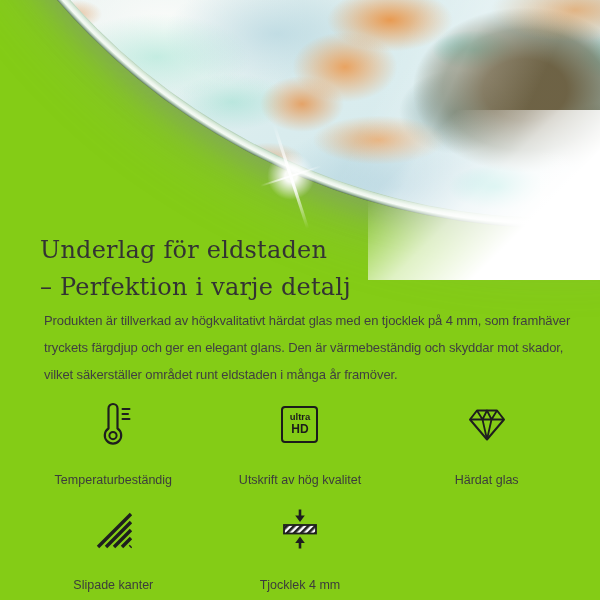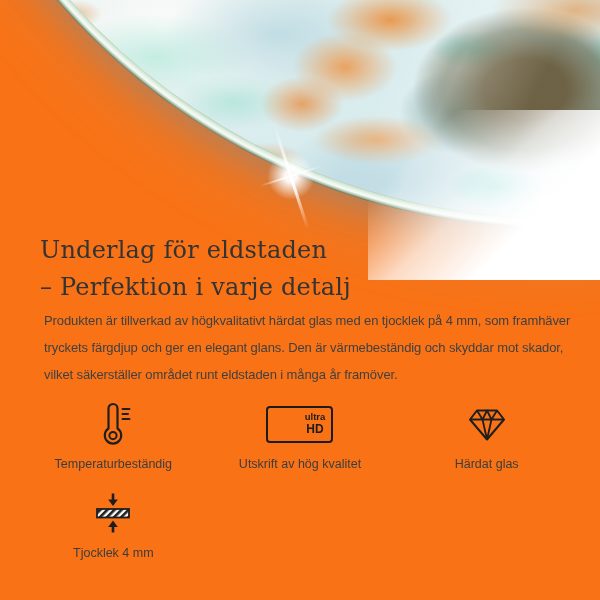--- a/index.html
+++ b/index.html
@@ -1,16 +1,16 @@
 <!DOCTYPE html>
 <html><head>
 <meta charset="utf-8">
 <style>
   html,body{margin:0;padding:0;background:#fff;}
-  .page{position:relative;width:600px;height:600px;overflow:hidden;background:#f97316;
+  .page{position:relative;width:600px;height:600px;overflow:hidden;background:#84cc16;
         font-family:"Liberation Sans",sans-serif;color:#333;}
 
   
   .hero{position:absolute;inset:0;height:300px;pointer-events:none;}
   .glass-edge{position:absolute;left:-103px;top:-1088px;width:1316px;height:1316px;border-radius:50%;
     background:radial-gradient(circle closest-side,
       rgba(0,0,0,0) 0px, rgba(0,0,0,0) 643px,
       #5c8a60 645px, #cfe4d1 649px, #eef6ee 652px, #f4faf4 654px,
       #9eb9a1 656.5px, #5f7262 658px);
     box-shadow:0 10px 28px rgba(125,134,138,.40), 0 28px 60px rgba(140,150,153,.28);
@@ -58,24 +58,24 @@
     font-weight:400;font-size:24px;line-height:37px;color:#333;letter-spacing:.2px;}
   .title span{display:block;}
   .desc{position:absolute;left:44px;top:307px;width:528px;margin:0;
     font-size:13px;line-height:27px;color:#404040;letter-spacing:-.1px;}
 
   
   .features{position:absolute;left:20px;top:400px;width:560px;display:grid;
     grid-template-columns:repeat(3,1fr);row-gap:18px;}
   .feature{display:flex;flex-direction:column;align-items:center;}
   .icon-box{height:48px;display:flex;align-items:center;justify-content:center;}
-  .feature .label{margin-top:9px;font-size:12.5px;color:#3c3c3c;}
+  .feature .label{margin-top:25px;font-size:12.5px;color:#3c3c3c;}
   .icon-box svg{display:block;}
   .uhd{width:33px;height:33px;border:2.6px solid #1b1b1b;border-radius:4px;
-    display:flex;flex-direction:column;align-items:center;justify-content:center;color:#1b1b1b;padding-left:30px;}
+    display:flex;flex-direction:column;align-items:center;justify-content:center;color:#1b1b1b;}
   .uhd-top{font-size:9.5px;font-weight:700;line-height:10px;}
   .uhd-bottom{font-size:12px;font-weight:800;line-height:14px;}
 </style>
 </head>
 <body>
 
 <div class="page">
 
   <div class="hero">
     <div class="glass-edge"></div>
@@ -125,20 +125,28 @@
     <div class="feature">
       <div class="icon-box">
         <svg width="46" height="46" viewBox="0 0 46 46">
           <path d="M13 9.5 H33 L40 18.5 L23 38.5 L6 18.5 Z" fill="none" stroke="#1e1e1e" stroke-width="2" stroke-linejoin="round"></path>
           <path d="M6 18.5 H40 M13 9.5 L18.5 18.5 L23 9.5 L27.5 18.5 L33 9.5 M18.5 18.5 L23 38.5 M27.5 18.5 L23 38.5" fill="none" stroke="#1e1e1e" stroke-width="1.8" stroke-linejoin="round"></path>
         </svg>
       </div>
       <div class="label">Härdat glas</div>
     </div>
 
+    <div class="feature">
+      <div class="icon-box">
+        <svg width="46" height="46" viewBox="0 0 46 46">
+          <path d="M8 41 L41 8 M16 41 L41 16 M24 41 L41 24 M32 41 L41 32 M40 41 L41 40" fill="none" stroke="#1e1e1e" stroke-width="3.4"></path>
+        </svg>
+      </div>
+      <div class="label">Slipade kanter</div>
+    </div>
 
     <div class="feature">
       <div class="icon-box">
         <svg width="46" height="46" viewBox="0 0 46 46">
           <defs>
             <pattern id="hatch" patternUnits="userSpaceOnUse" width="5" height="5" patternTransform="rotate(45)">
               <rect width="5" height="5" fill="#ffffff"></rect>
               <rect width="2.6" height="5" fill="#1e1e1e"></rect>
             </pattern>
           </defs>

